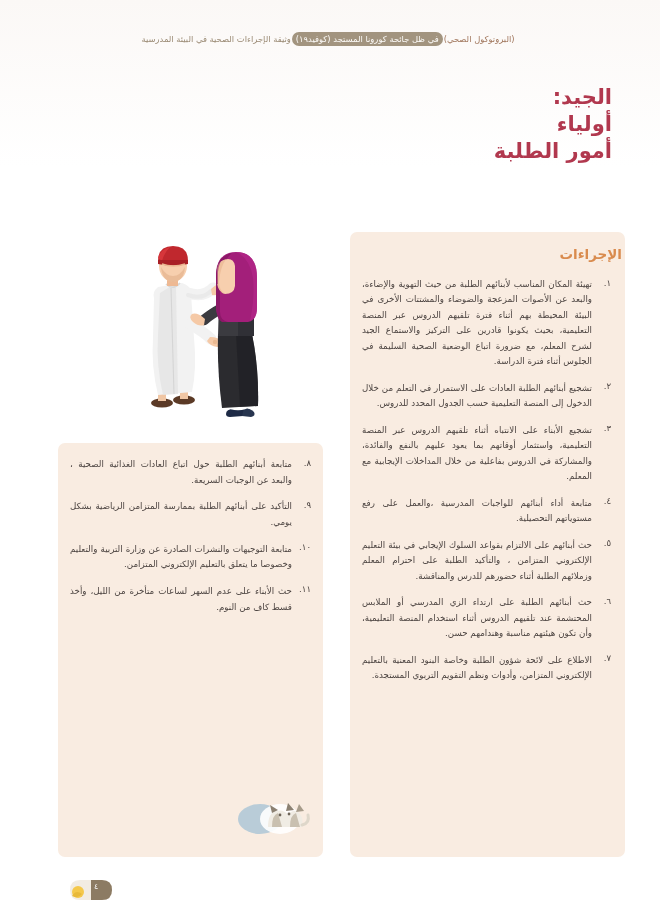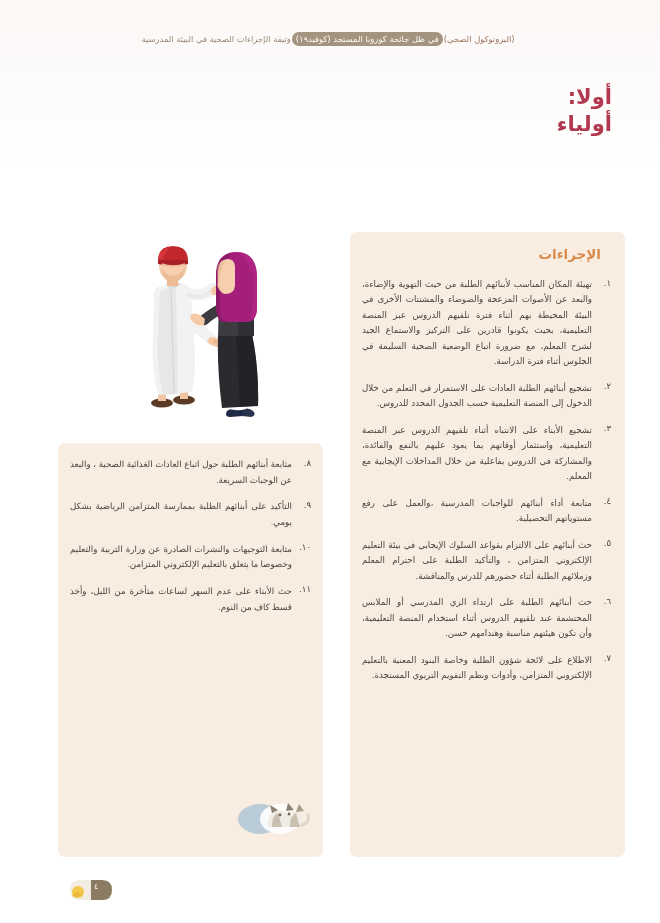--- a/index.html
+++ b/index.html
@@ -57,21 +57,21 @@
   }
   #panel-right{
     top:232px;right:35px;
     width:275px;height:625px;
   }
   #panel-left{
     top:443px;left:58px;
     width:265px;height:414px;
   }
   .panel-head{
-    position:absolute;top:14px;right:24px;
+    position:absolute;top:14px;right:3px;
     color:#d98b4e;
     font-size:13.5px;font-weight:bold;
     direction:rtl;
   }
 
   
   .plist{
     position:absolute;
     direction:rtl;
     color:#4c4441;
@@ -96,21 +96,21 @@
   }
   .ptext{
     flex:1 1 auto;
     font-size:8.7px;
     line-height:1.78;
     text-align:justify;
     text-align-last:right;
     color:#4c4441;
     padding-right:2px;
   }
-  #list-left .ptext{line-height:1.80;font-family:Liberation Serif, serif;}
+  #list-left .ptext{line-height:1.80;}
 
   
   .illo{
     position:absolute;top:238px;left:118px;
     width:170px;height:190px;
   }
 
   
   .deco-cat{
     position:absolute;bottom:18px;left:0;right:0;
@@ -135,22 +135,23 @@
 
   <div class="runhead">
     <div class="runhead-inner">
       <span class="rh-b">(البروتوكول الصحي)</span>
       <span class="rh-hl">في ظل جائحة كورونا المستجد (كوفيد١٩)</span>
       <span class="rh-a">وثيقة الإجراءات الصحية في البيئة المدرسية</span>
     </div>
   </div>
 
   <div class="sect-title">
-    <div class="l1">أولا:</div>
+    <div class="l1">الجيد:</div>
     <div class="l2">أولياء</div>
+    <div class="l3">أمور الطلبة</div>
   </div>
 
   <div class="illo">
     <svg viewBox="0 0 170 190" width="170" height="190" aria-hidden="true">
 
       <ellipse cx="44" cy="165" rx="11" ry="4.6" fill="#5b3a26"></ellipse>
       <ellipse cx="66" cy="162" rx="11" ry="4.6" fill="#5b3a26"></ellipse>
 
       <rect x="40" y="152" width="8" height="11" fill="#f0c6a4"></rect>
       <rect x="62" y="150" width="8" height="11" fill="#f0c6a4"></rect>

